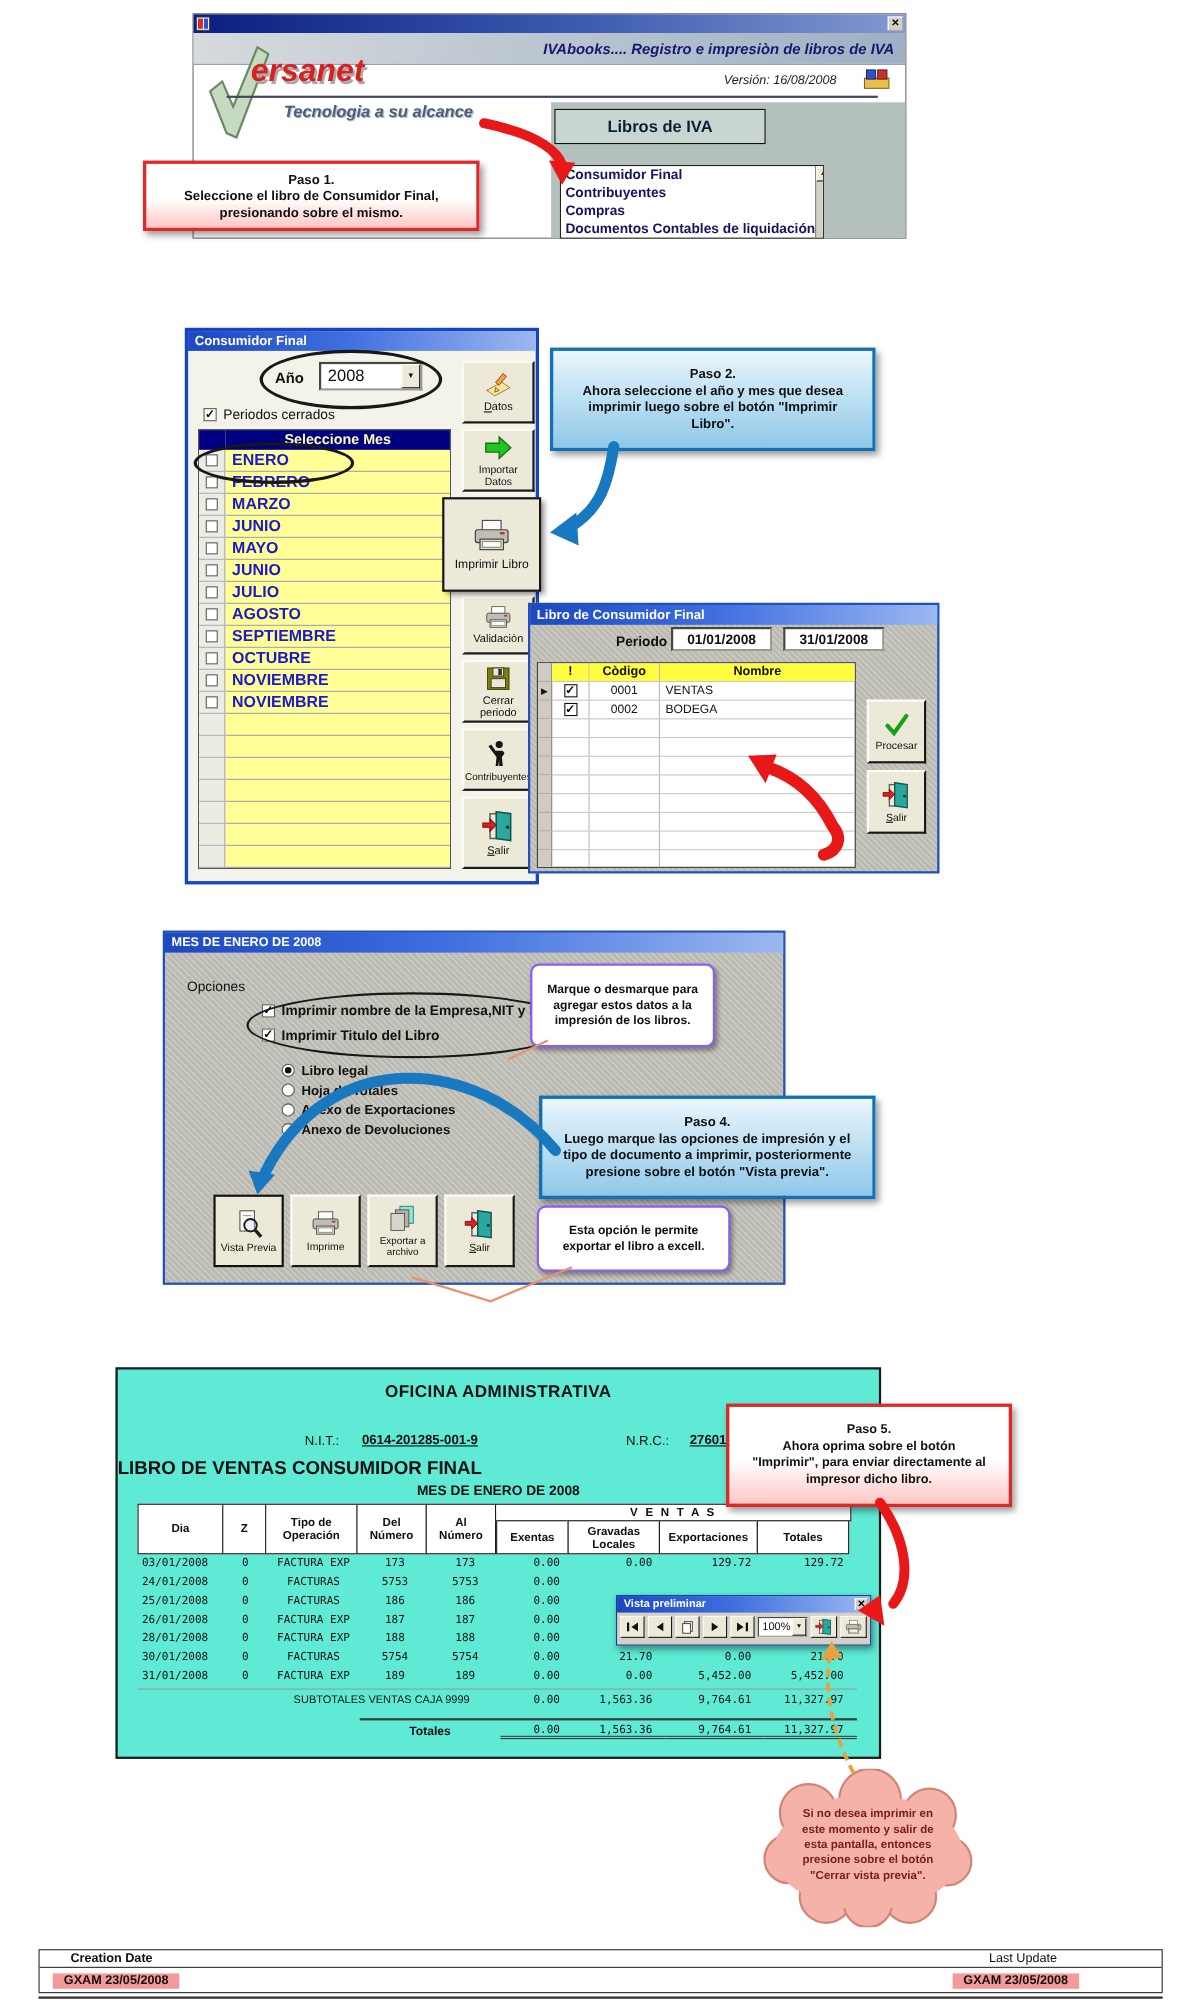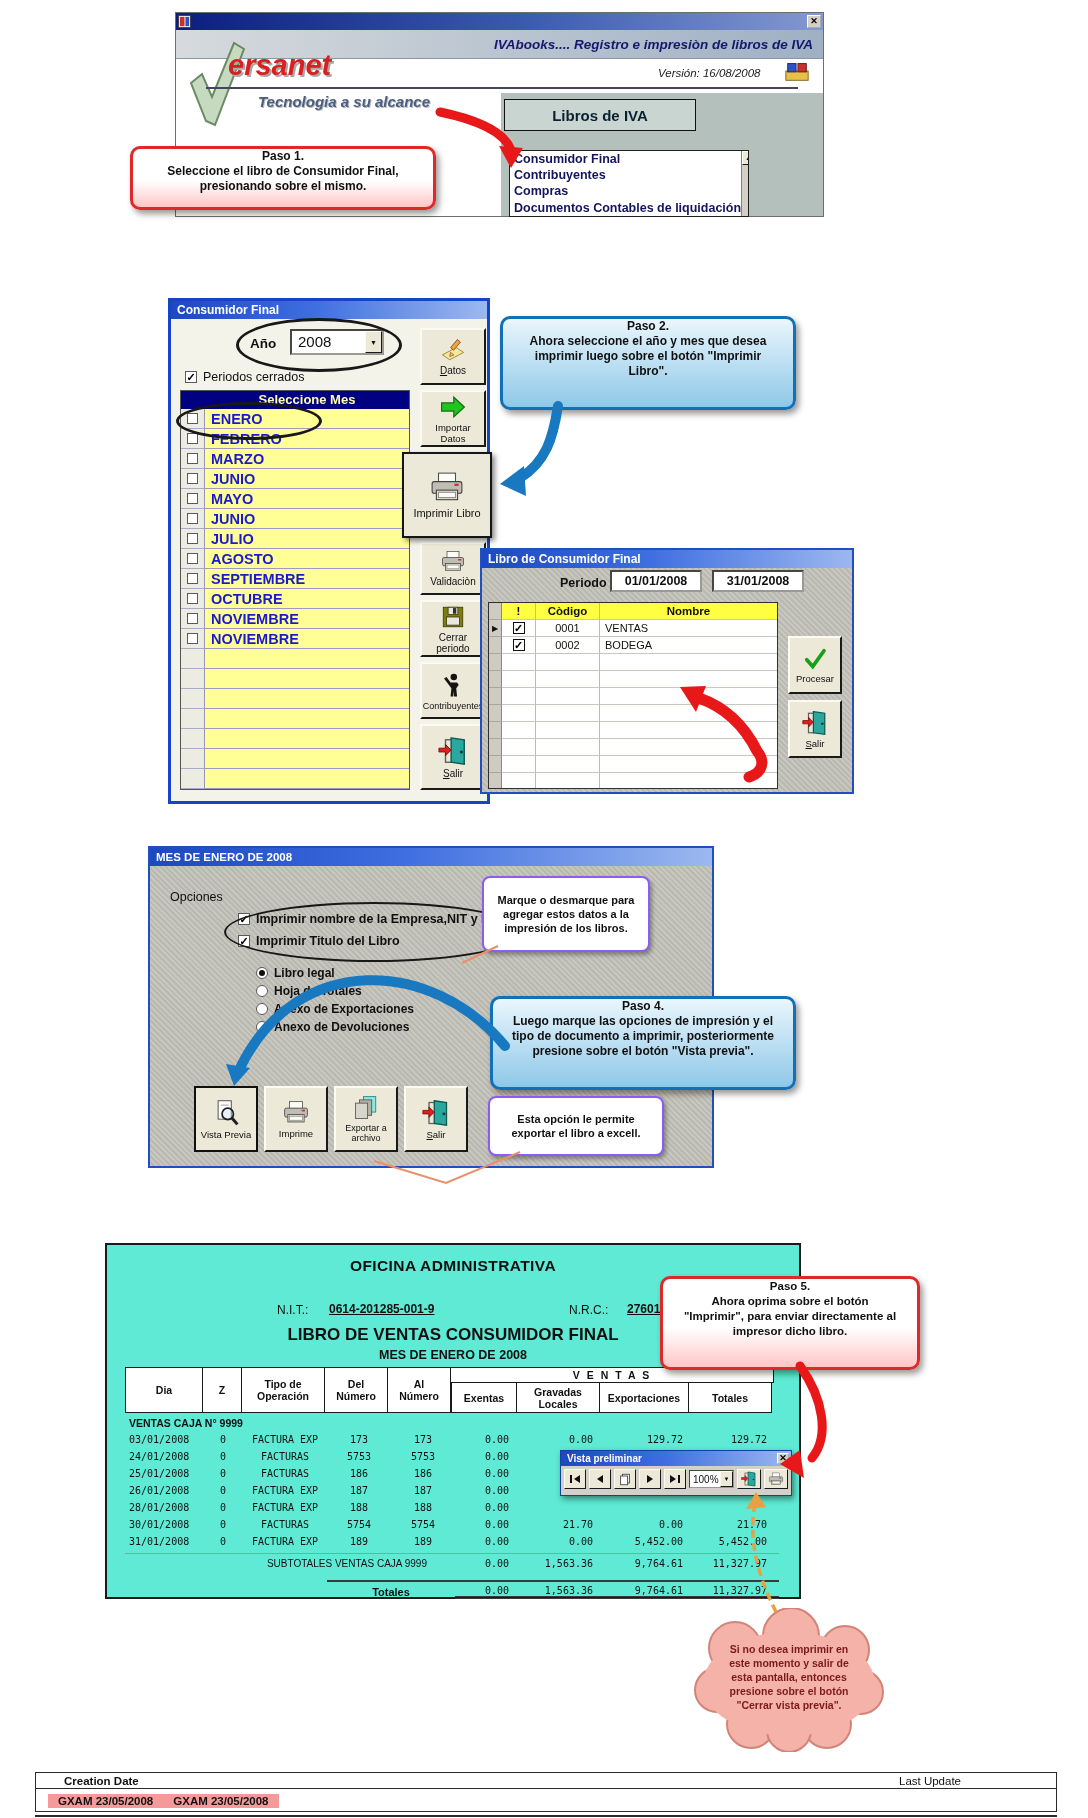--- a/index.html
+++ b/index.html
@@ -11,22 +11,22 @@
         color:#fff;font-weight:bold;font-size:12px;line-height:18px;padding-left:6px;
         white-space:nowrap;overflow:hidden}
   .texgray{background:#C4C3BA;background-image:repeating-linear-gradient(45deg,rgba(255,255,255,.07) 0 2px,rgba(0,0,0,.05) 2px 4px)}
   .xpbtn{position:absolute;background:#ECE9D8;border-style:outset;border-width:2px;
          border-color:#FBFBF4 #6E6E64 #6E6E64 #FBFBF4;display:flex;flex-direction:column;
          align-items:center;justify-content:center;gap:2px;font-size:10px;text-align:center;
          color:#101010;box-sizing:border-box}
   .accel{display:block}
   .accel::first-letter{text-decoration:underline}
   
-  .co{position:absolute;border-radius:10px;text-align:center;font-weight:bold;z-index:45;
-      box-shadow:3px 4px 6px rgba(0,0,0,.40);display:flex;flex-direction:column;}
+  .co{position:absolute;border-radius:0;text-align:center;font-weight:bold;z-index:45;
+      box-shadow:3px 4px 6px rgba(0,0,0,.40);display:flex;flex-direction:column;justify-content:center}
   .co div{line-height:15px;font-size:12px}
   .co-red{border:3px solid #E02828;background:linear-gradient(#ffffff 55%,#FFC6C6)}
   .co-blue{border:3px solid #1070B8;background:linear-gradient(#EAF6FD,#8EC8E8)}
   .co-or{position:absolute;border:2px solid #8b5cf6;background:#fff;border-radius:8px;z-index:45;
          box-shadow:2px 3px 4px rgba(0,0,0,.35);text-align:center;font-weight:bold;
          display:flex;flex-direction:column;justify-content:center}
   .co-or div{line-height:14px;font-size:11px}
   .oval{position:absolute;border:3px solid #181818;border-radius:50%;z-index:40}
   
   .ckb{width:12px;height:12px;background:#fff;border:1px solid #5A5A5A;font-size:11px;
@@ -630,21 +630,21 @@
         <div>exportar el libro a excell.</div>
       </div>
   </div>
 
   <div class="abs" style="left:105px;top:1243px;width:696px;height:356px;border:2px solid #1A1A1A;background:#5eead4;box-sizing:border-box;z-index:5">
     <div style="text-align:center;margin-top:12px;font-weight:bold;font-size:15.5px;letter-spacing:.4px">OFICINA ADMINISTRATIVA</div>
     <span class="abs" style="left:170px;top:58px;font-size:12px">N.I.T.:</span>
     <span class="abs" style="left:222px;top:57px;font-size:12px;font-weight:bold;text-decoration:underline">0614-201285-001-9</span>
     <span class="abs" style="left:462px;top:58px;font-size:12px">N.R.C.:</span>
     <span class="abs" style="left:520px;top:57px;font-size:12px;font-weight:bold;text-decoration:underline">27601-4</span>
-    <div class="abs" style="left:0;top:80px;width:100%;text-align:center;font-weight:bold;font-size:17px">LIBRO DE VENTAS CONSUMIDOR FINAL</div>
+    <div class="abs" style="left:0;top:80px;width:100%;font-weight:bold;font-size:17px">LIBRO DE VENTAS CONSUMIDOR FINAL</div>
     <div class="abs" style="left:0;top:103px;width:100%;text-align:center;font-weight:bold;font-size:12.5px">MES DE ENERO DE 2008</div>
 
     <div class="abs" style="left:18px;top:122px;width:654px">
       <div style="display:flex;height:46px;margin-left:1px">
         <div class="rhc" style="width:78px">Dia</div>
         <div class="rhc" style="width:40px">Z</div>
         <div class="rhc" style="width:84px">Tipo de
 Operación</div>
         <div class="rhc" style="width:64px">Del
 Número</div>
@@ -655,21 +655,20 @@
           <div style="display:flex;flex:1;margin-top:-1px">
             <div class="rhc" style="width:66px;margin-left:0">Exentas</div>
             <div class="rhc" style="width:84px">Gravadas
 Locales</div>
             <div class="rhc" style="width:90px">Exportaciones</div>
             <div class="rhc" style="width:84px">Totales</div>
           </div>
         </div>
       </div>
 
-      <div style="font-weight:bold;font-size:10.5px;padding:4px 0 2px 4px">VENTAS CAJA N° 9999</div>
 
       <div>
 
           <div class="rrow">
             <div class="cl">03/01/2008</div>
             <div class="cc">0</div>
             <div class="cc">FACTURA EXP</div>
             <div class="cc">173</div>
             <div class="cc">173</div>
             <div class="cr">0.00</div>
@@ -855,21 +854,21 @@
         <div>presione sobre el botón</div>
         <div>"Cerrar vista previa".</div>
       </div>
   </div>
 
   <div class="abs" style="left:35px;top:1772px;width:1022px;height:40px;border:1px solid #2A2A2A;box-sizing:border-box;background:#fff">
     <div style="display:flex;justify-content:space-between;height:15px;border-bottom:1px solid #2A2A2A;align-items:center">
       <span style="padding-left:28px;font-weight:bold;font-size:11.5px">Creation Date</span>
       <span style="padding-right:95px;font-weight:normal;font-size:11.5px">Last Update</span>
     </div>
-    <div style="display:flex;justify-content:flex-start;height:23px;align-items:center">
+    <div style="display:flex;justify-content:space-between;height:23px;align-items:center">
       <span style="margin-left:12px;background:#F59A9A;font-weight:bold;font-size:11.5px;padding:1px 10px">GXAM 23/05/2008</span>
       <span style="margin-right:75px;background:#F59A9A;font-weight:bold;font-size:11.5px;padding:1px 10px">GXAM 23/05/2008</span>
     </div>
   </div>
   <div class="abs" style="left:35px;top:1815px;width:1022px;height:2px;background:#2A2A2A"></div>
 
   <svg class="abs" width="1088" height="1818" viewBox="0 0 1088 1818" style="left:0;top:0;z-index:60;pointer-events:none">
 
     <path d="M 440,112 C 488,122 506,136 511,150" fill="none" stroke="#E81818" stroke-width="9" stroke-linecap="round"></path>
     <polygon points="499,146 523,148 511,168" fill="#E81818"></polygon>

